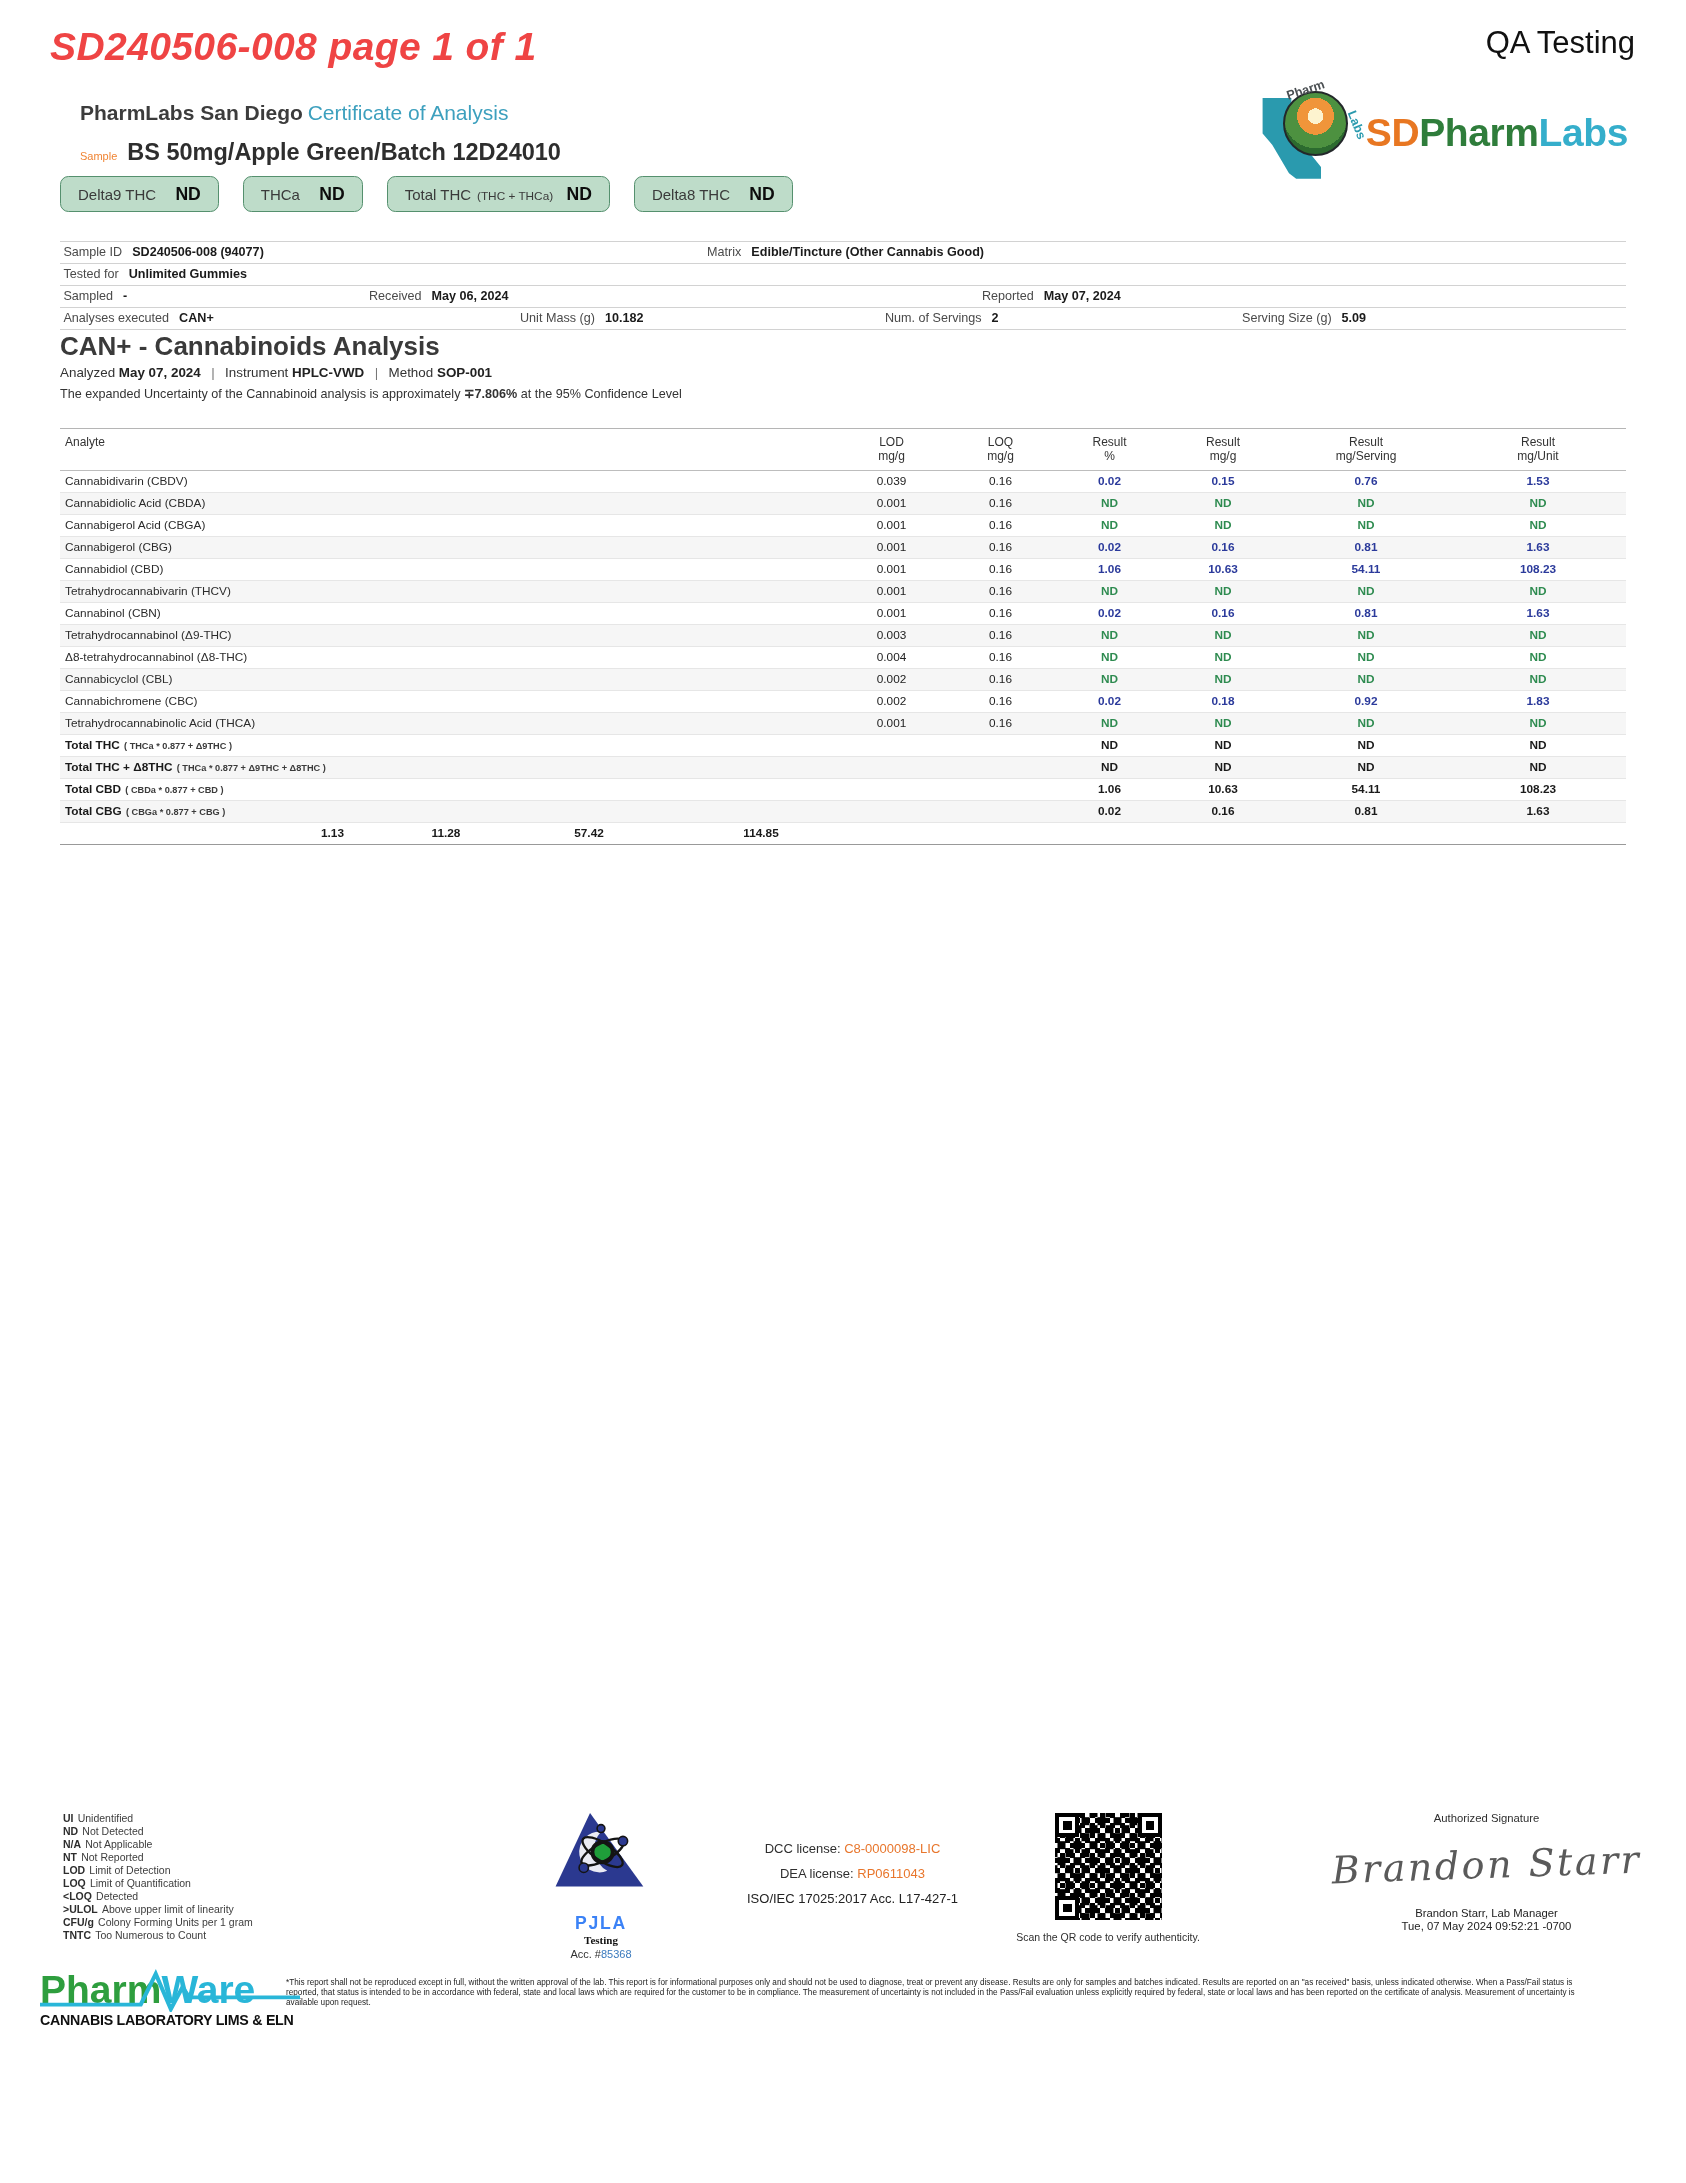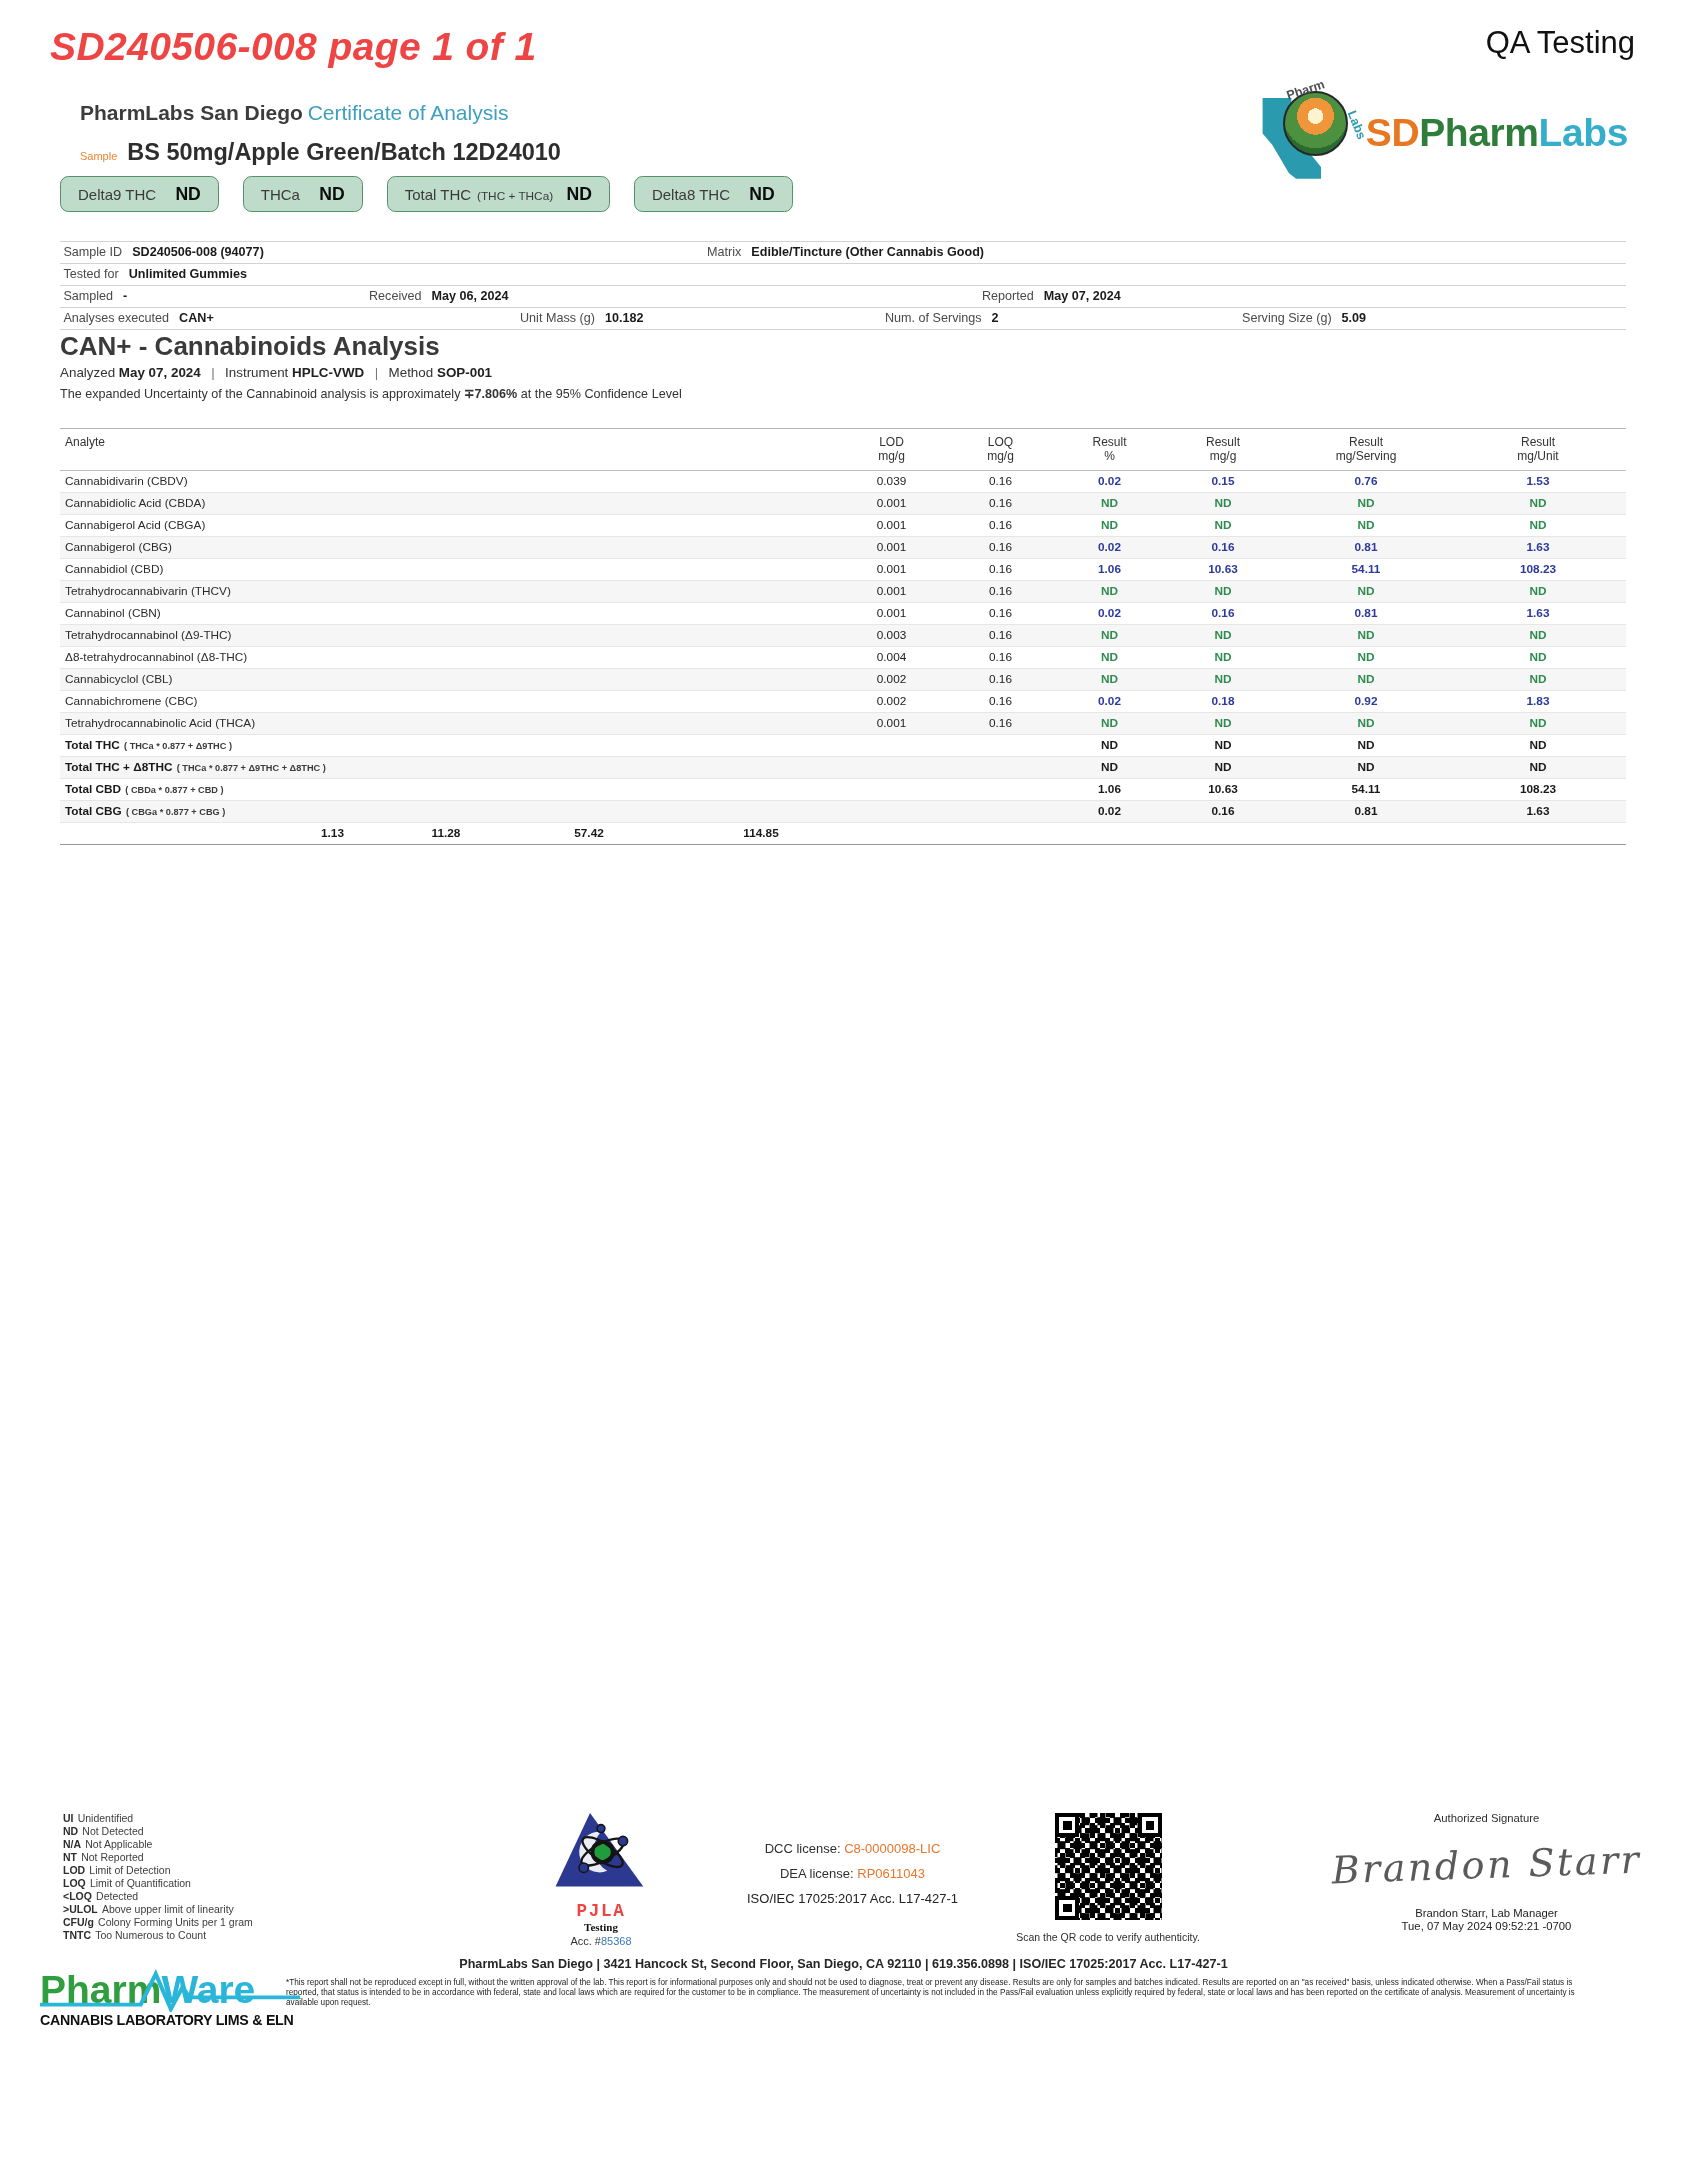--- a/index.html
+++ b/index.html
@@ -82,21 +82,21 @@
   .status-nd .res{color:#2E8B50;font-weight:600;}
   .status-total .analyte-name{font-weight:700;color:#1a1a1a;}
   .status-total .res{color:#1a1a1a;font-weight:700;}
   .numv{color:#222;}
 
   
   #legend{position:absolute;left:63px;top:1812px;font-size:10.5px;line-height:13px;color:#3d3d3d;}
   .lkey{font-weight:700;color:#2d2d2d;margin-right:4.2px;}
 
   #pjla{position:absolute;left:521px;top:1810px;width:160px;text-align:center;}
-  .pjla-name{font-family:Liberation Mono, monospace;font-weight:700;font-size:17.6px;letter-spacing:1.7px;color:#ef4444;margin-top:7px;}
+  .pjla-name{font-family:Liberation Sans, sans-serif;font-weight:700;font-size:17.6px;letter-spacing:1.7px;color:#3b82f6;margin-top:19px;}
   .pjla-sub{font-family:"Liberation Serif",serif;font-weight:700;font-size:11px;color:#111;}
   .pjla-acc{font-size:11px;color:#333;margin-top:1.7px;}
   .pjla-acc .num{color:#3a7abd;}
 
   #licenses{position:absolute;left:697px;top:1836px;width:311px;text-align:center;
             font-size:13px;line-height:25px;color:#2f2f2f;white-space:nowrap;}
   .lic-val{color:#E8762C;}
   .iso-line{color:#222;}
 
   #qr{position:absolute;left:1052px;top:1810px;width:113px;height:113px;background:#fff;padding:3.4px;box-sizing:border-box;}
@@ -478,21 +478,20 @@
   </div>
   <div id="qr-caption">Scan the QR code to verify authenticity.</div>
 
   <div id="signature">
     <div class="sig-title">Authorized Signature</div>
     <div class="sig-script">Brandon Starr</div>
     <div class="sig-name">Brandon Starr, Lab Manager</div>
     <div class="sig-date">Tue, 07 May 2024 09:52:21 -0700</div>
   </div>
 
-  <div id="address">PharmLabs San Diego | 3421 Hancock St, Second Floor, San Diego, CA 92110 | 619.356.0898 | ISO/IEC 17025:2017 Acc. L17-427-1</div>
   <div id="disclaimer">*This report shall not be reproduced except in full, without the written approval of the lab. This report is for informational purposes only and should not be used to diagnose, treat or prevent any disease. Results are only for samples and batches indicated. Results are reported on an "as received" basis, unless indicated otherwise. When a Pass/Fail status is reported, that status is intended to be in accordance with federal, state and local laws which are required for the customer to be in compliance. The measurement of uncertainty is not included in the Pass/Fail evaluation unless explicitly required by federal, state or local laws and has been reported on the certificate of analysis. Measurement of uncertainty is available upon request.</div>
 
   <div id="pharmware">
     <div class="pw-words">
       <span class="pw-pharm">Pharm</span><span class="pw-ware">Ware</span>
       <svg class="pw-pulse" viewBox="0 0 310 60" preserveAspectRatio="none">
         <polyline points="0,50 120,50 138,8 156,56 170,26 178,40 310,40" fill="none" stroke="#29B6D8" stroke-width="5"></polyline>
       </svg>
     </div>
     <div class="pw-sub">CANNABIS LABORATORY LIMS &amp; ELN</div>

